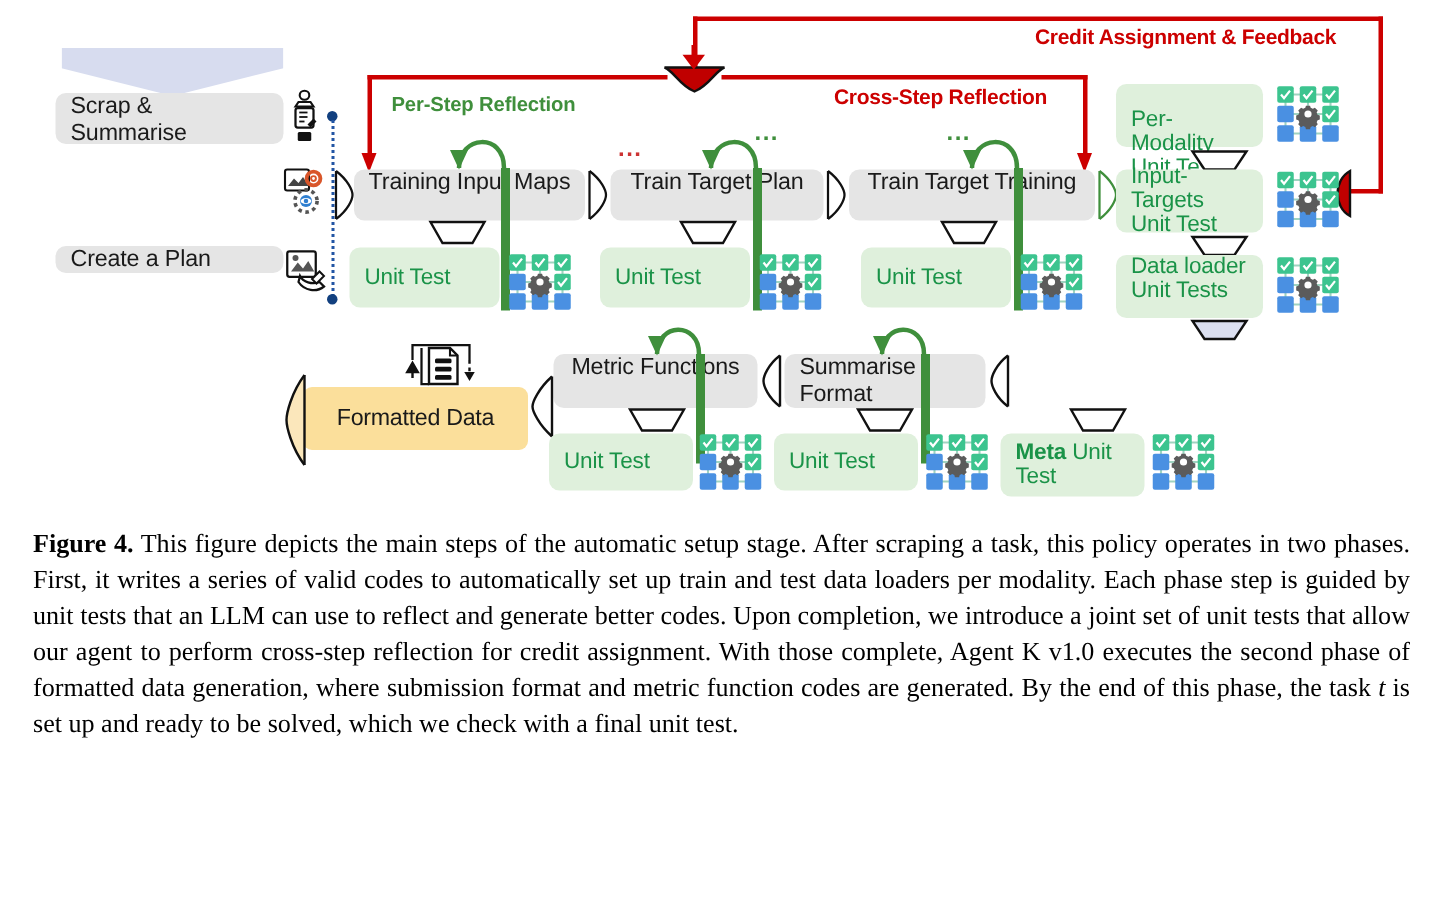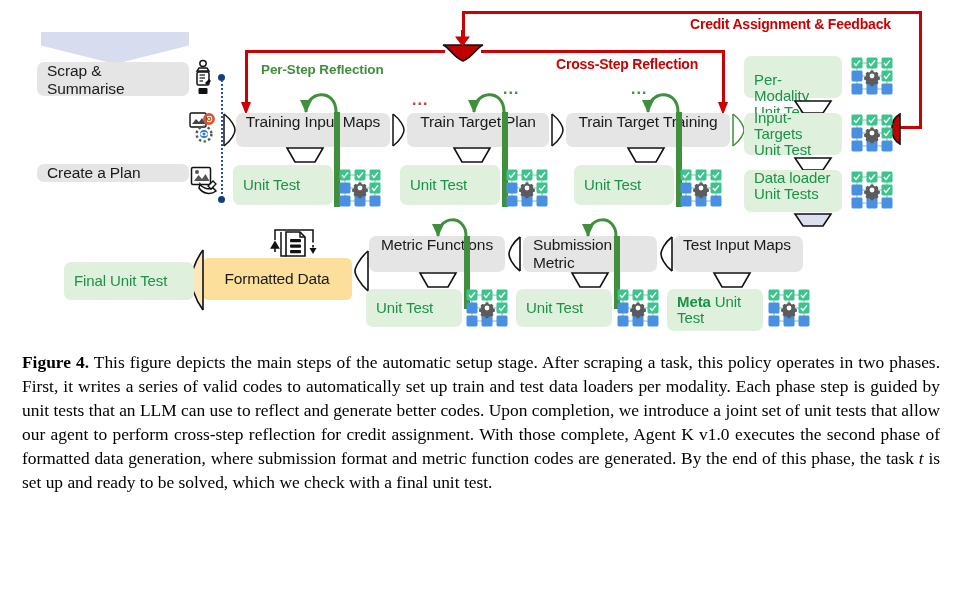--- a/index.html
+++ b/index.html
@@ -463,31 +463,28 @@
           <rect x="18.5" y="27.5" width="11" height="11" rx="1.4"></rect>
           <rect x="33.5" y="27.5" width="11" height="11" rx="1.4"></rect>
         </g>
       <g transform="translate(24,20)" fill="#5b5b5b">
         <path d="M-2.2,-9 h4.4 l.7,2.4 2.3,1 2.2,-1.2 3.1,3.1 -1.2,2.2 1,2.3 2.4,.7 v4.4 l-2.4,.7 -1,2.3 1.2,2.2 -3.1,3.1 -2.2,-1.2 -2.3,1 -.7,2.4 h-4.4 l-.7,-2.4 -2.3,-1 -2.2,1.2 -3.1,-3.1 1.2,-2.2 -1,-2.3 -2.4,-.7 v-4.4 l2.4,-.7 1,-2.3 -1.2,-2.2 3.1,-3.1 2.2,1.2 2.3,-1 z" transform="scale(0.62)"></path>
         <circle cx="0" cy="0" r="2.4" fill="#ffffff"></circle>
       </g>
     </svg>
   </div>
 
-  <div class="abs pbox" style="left:673px;top:236px;width:130px;height:36px;">
-    <span>Test Input Maps</span>
-  </div>
   <div class="abs" style="left:657px;top:236px;width:17px;height:36px;">
     <svg width="17" height="36" viewBox="0 0 17 36">
         <path d="M15 1 C7 7 4 15 4 18 C4 21 7 29 15 35" fill="#fff" stroke="#111" stroke-width="1.6"></path>
         <path d="M15 1 L15 35" stroke="#111" stroke-width="1.6" fill="none"></path>
       </svg>
   </div>
   <div class="abs pbox" style="left:523px;top:236px;width:134px;height:36px;">
-    <span>Submission Metric</span>
+    <span>Summarise Format</span>
   </div>
   <div class="abs" style="left:505px;top:236px;width:17px;height:36px;">
     <svg width="17" height="36" viewBox="0 0 17 36">
         <path d="M15 1 C7 7 4 15 4 18 C4 21 7 29 15 35" fill="#fff" stroke="#111" stroke-width="1.6"></path>
         <path d="M15 1 L15 35" stroke="#111" stroke-width="1.6" fill="none"></path>
       </svg>
   </div>
   <div class="abs pbox center" style="left:369px;top:236px;width:136px;height:36px;">
     <span>Metric Functions</span>
   </div>
@@ -643,23 +640,20 @@
   </div>
 
   <div class="abs ybox" style="left:202px;top:258px;width:150px;height:42px;">
     <span>Formatted Data</span>
   </div>
   <div class="abs" style="left:187px;top:248px;width:19px;height:64px;">
     <svg width="19" height="64" viewBox="0 0 19 64">
         <path d="M16 2 C7 14 4 28 4 32 C4 36 7 50 16 62" fill="#fbe7bb" stroke="#111" stroke-width="1.6"></path>
         <path d="M16 2 L16 62" stroke="#111" stroke-width="1.6" fill="none"></path>
       </svg>
-  </div>
-  <div class="abs gbox" style="left:64px;top:262px;width:130px;height:38px;">
-    <span>Final Unit Test</span>
   </div>
 
   <div class="abs" style="left:263px;top:226px;width:62px;height:36px;">
     <svg width="62" height="36" viewBox="0 0 62 36">
       <path d="M12 14 L12 4 L50 4 L50 14" fill="none" stroke="#111" stroke-width="1.5"></path>
       <path d="M23 6 L37 6 L42 11 L42 30 L23 30 Z" fill="#fff" stroke="#111" stroke-width="1.6"></path>
       <path d="M37 6 L37 11 L42 11" fill="none" stroke="#111" stroke-width="1.4"></path>
       <rect x="27" y="13" width="11" height="3.2" rx="1" fill="#111"></rect>
       <rect x="27" y="18.5" width="11" height="3.2" rx="1" fill="#111"></rect>
       <rect x="27" y="24" width="11" height="3.2" rx="1" fill="#111"></rect>

